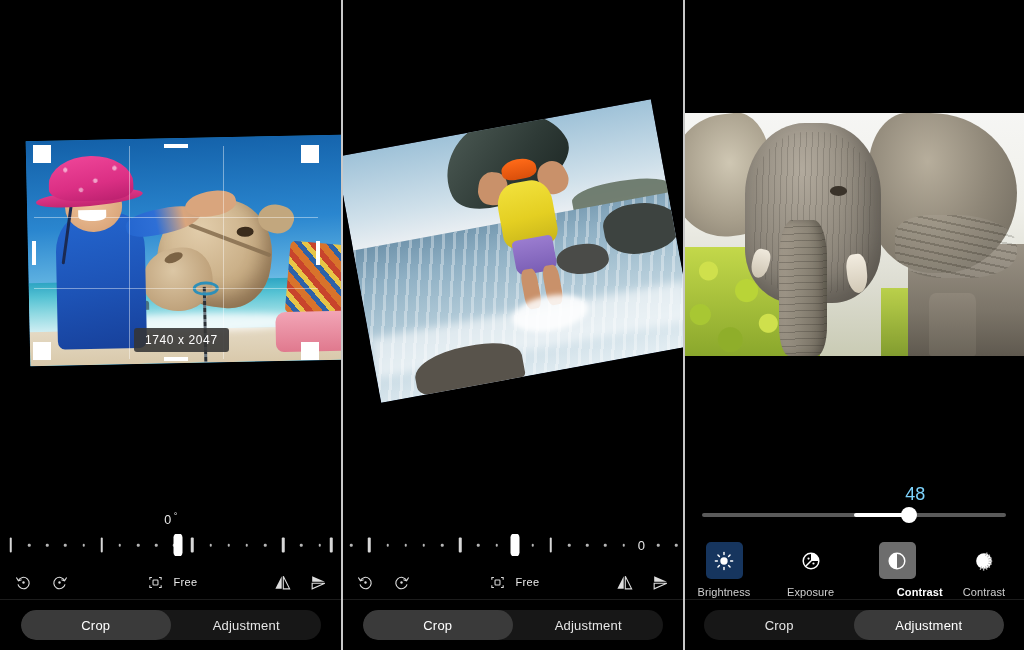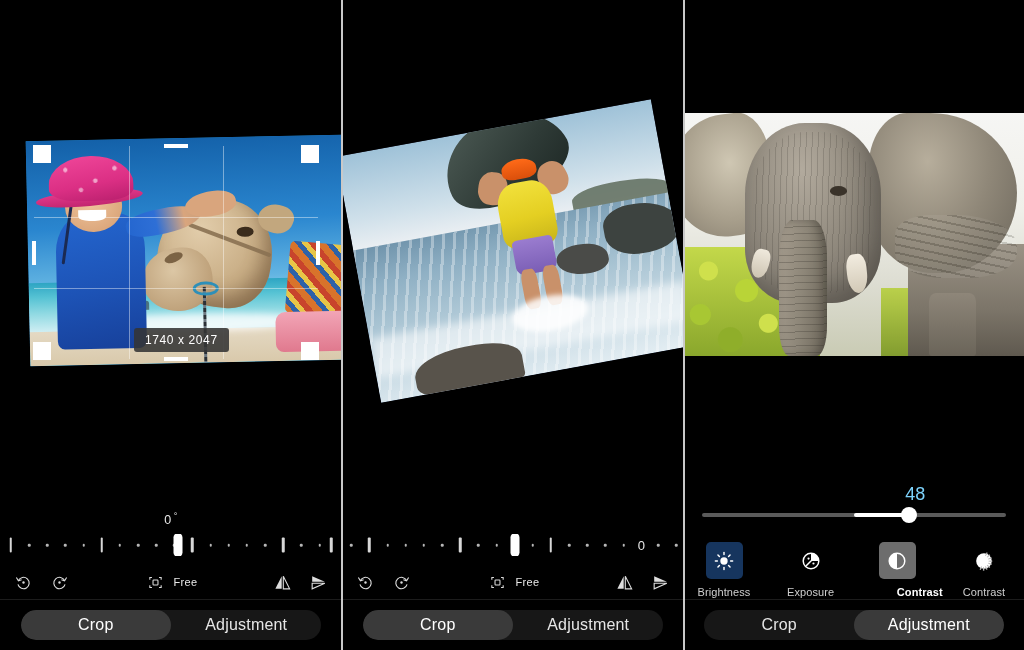--- a/index.html
+++ b/index.html
@@ -256,21 +256,21 @@
   .adj-label.active { color:#fff; font-weight:bold;margin-left:45px; }
 
   
   .tabbar-sep { position:absolute; left:0; bottom:50px; width:100%; height:1px;
     background:#1c1c1c; }
   .tabbar { position:absolute; left:0; bottom:0; width:100%; height:50px;
     display:flex; align-items:center; justify-content:center; }
   .seg { position:relative; display:flex; width:88%; height:30px;
     background:#171717; border-radius:15px; overflow:hidden; }
   .seg-btn { flex:1; display:flex; align-items:center; justify-content:center;
-    color:#e6e6e6; font-size:16px; letter-spacing:.2px; border-radius:15px; height:100%; }
+    color:#e6e6e6; font-size:13px; letter-spacing:.2px; border-radius:15px; height:100%; }
   .seg-btn.active { background:#3a3a3a; color:#fff; }
 </style>
 </head>
 <body>
 
 <div class="screen">
 
   <div class="panel panel-1">
 
     <div class="stage">

